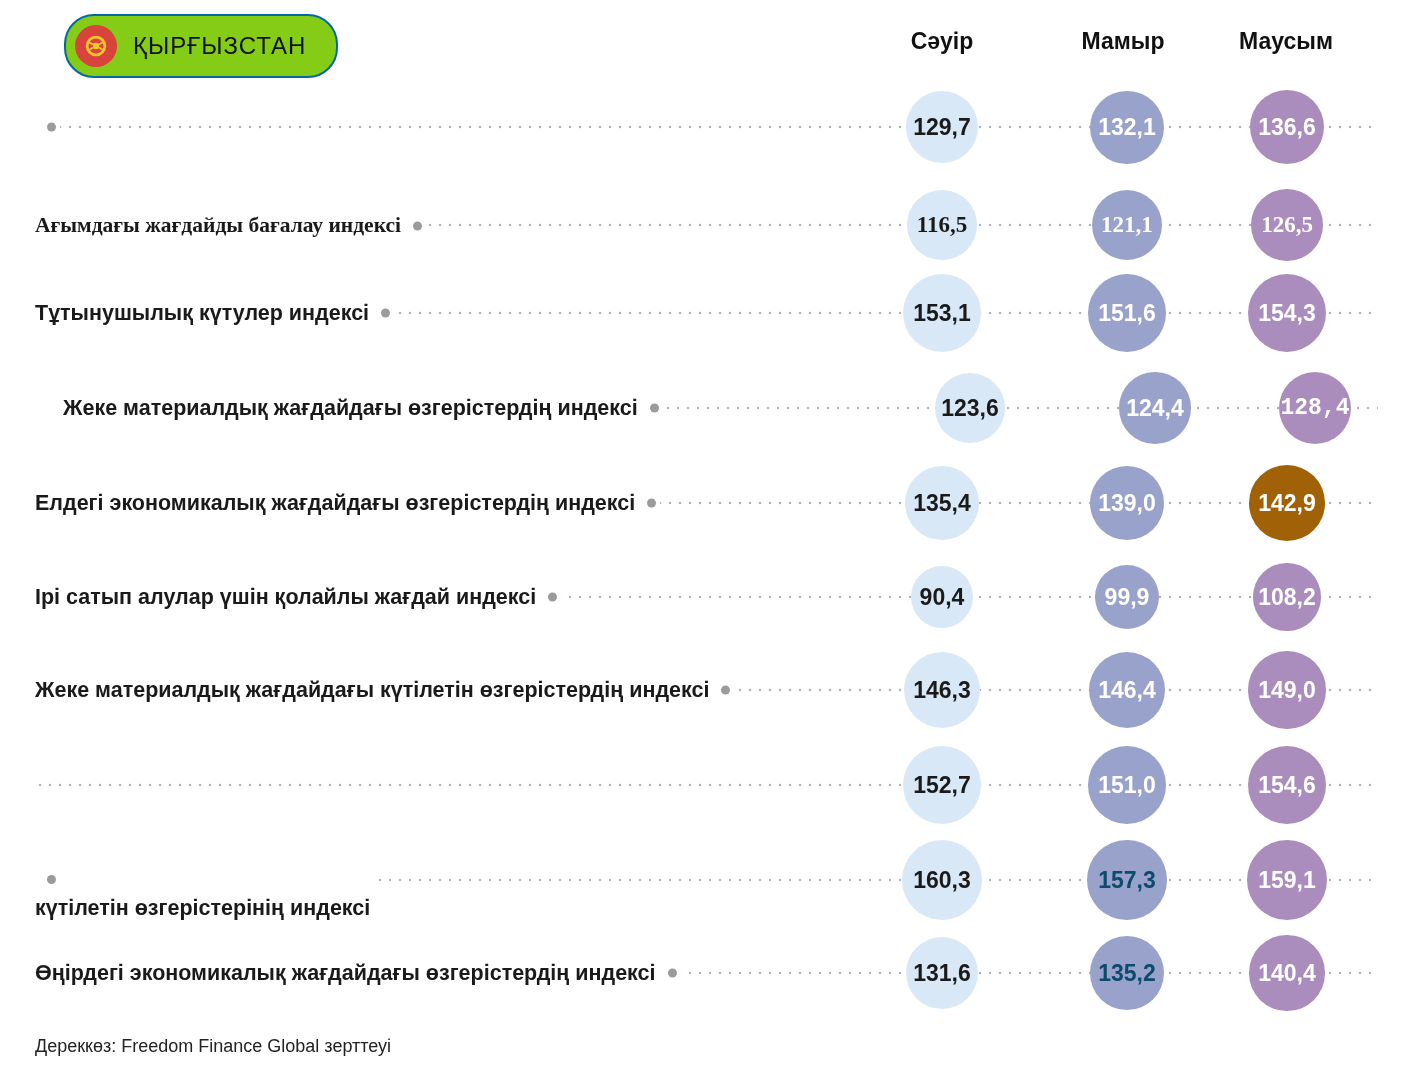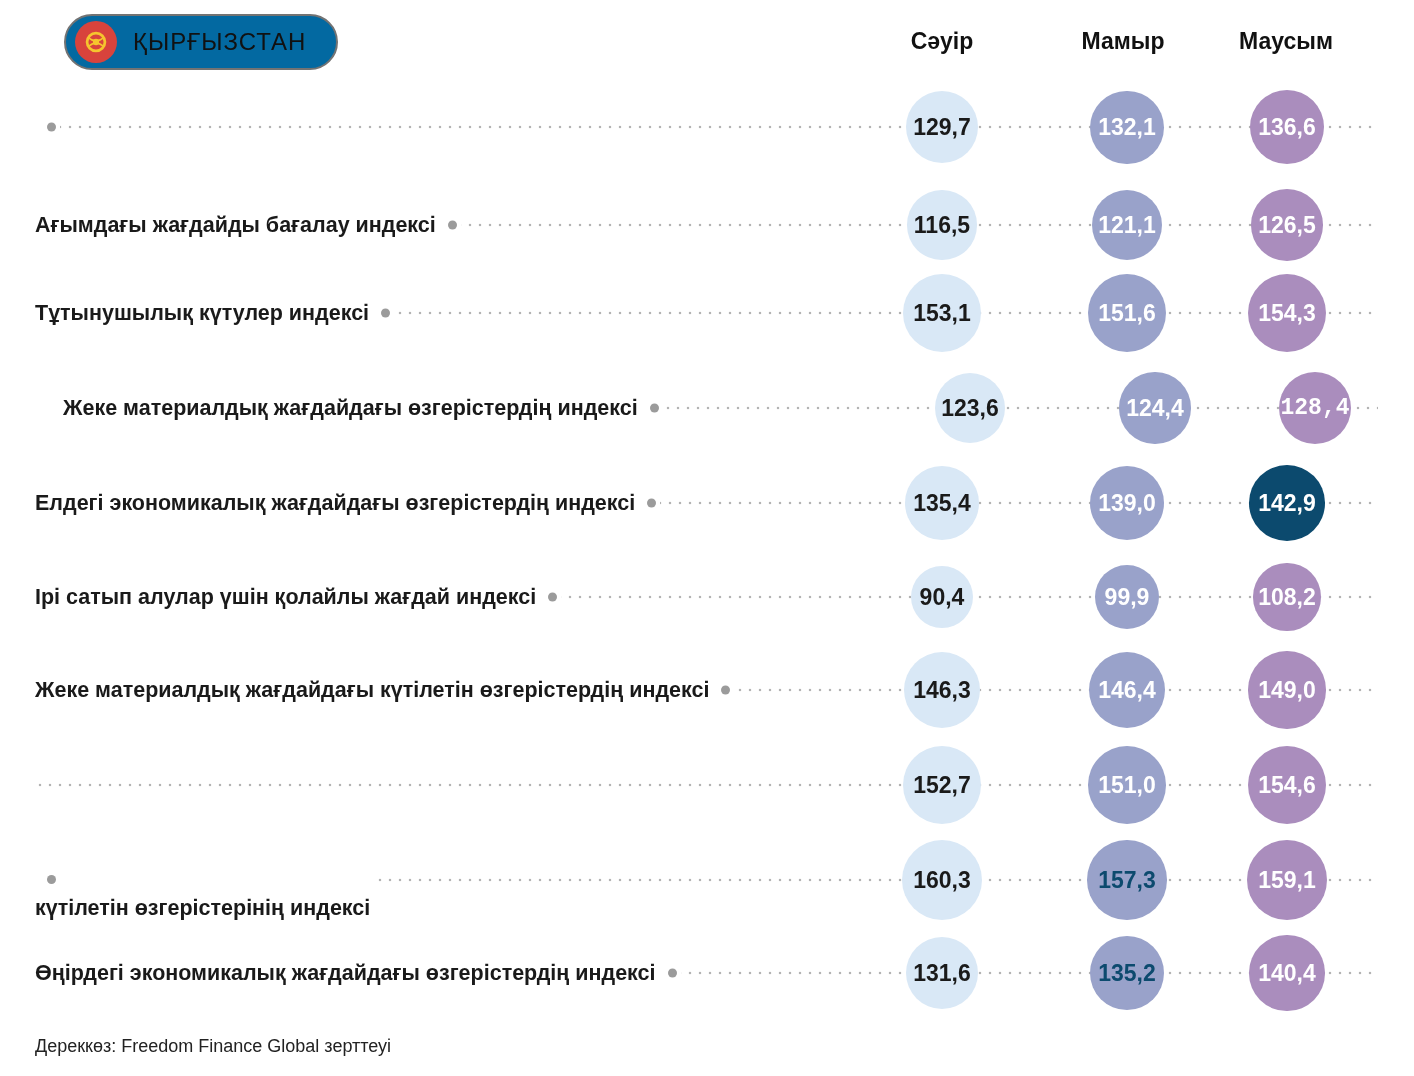--- a/index.html
+++ b/index.html
@@ -2,24 +2,24 @@
 <html><head>
 <meta charset="utf-8">
 <style>
   html,body{margin:0;padding:0;background:#fff;}
   #canvas{
     position:relative;width:1414px;height:1076px;background:#fff;overflow:hidden;
     font-family:"Liberation Sans","DejaVu Sans",sans-serif;color:#1a1a1a;
   }
   
   .badge{
-    position:absolute;left:64px;top:14px;height:56px;
+    position:absolute;left:64px;top:14px;height:64px;
     display:flex;align-items:center;gap:16px;
-    border:2px solid #737373;border-radius:30px;
-    padding:0 30px 0 9px;background:#0369a1;box-sizing:border-box;
+    border:2px solid #0369a1;border-radius:30px;
+    padding:0 30px 0 9px;background:#84cc16;box-sizing:border-box;
   }
   .badge .flag{width:42px;height:42px;flex:0 0 auto;}
   .badge .badge-label{font-size:24px;font-weight:500;letter-spacing:1px;color:#111;}
   
   .col-header{
     position:absolute;top:28px;transform:translateX(-50%);
     font-size:23px;font-weight:700;color:#111;white-space:nowrap;
   }
   
   .row{position:absolute;left:35px;right:36px;height:96px;transform:translateY(-50%);}
@@ -71,21 +71,21 @@
   <div class="col-header" style="left:1286px">Маусым</div>
 
   <div id="rows-host">
       <div class="row" style="top: 127px;">
         <div class="leader"></div>
         <div class="label"><span class="bullet"></span></div>
         <div class="circle" style="width: 72.425px; height: 72.425px; left: 870.788px; margin-top: -36.2125px; background: rgb(217, 232, 246); color: rgb(26, 26, 26);">129,7</div>
         <div class="circle" style="width: 73.025px; height: 73.025px; left: 1055.49px; margin-top: -36.5125px; background: rgb(153, 162, 202); color: rgb(255, 255, 255);">132,1</div>
         <div class="circle" style="width: 74.15px; height: 74.15px; left: 1214.92px; margin-top: -37.075px; background: rgb(170, 141, 189); color: rgb(255, 255, 255);">136,6</div>
       </div>
-      <div class="row" style="top: 225px;">
+      <div class="row" style="top: 225px; font-family: Liberation Serif, serif;">
         <div class="leader"></div>
         <div class="label"><span>Ағымдағы жағдайды бағалау индексі</span><span class="bullet"></span></div>
         <div class="circle" style="width: 69.125px; height: 69.125px; left: 872.438px; margin-top: -34.5625px; background: rgb(217, 232, 246); color: rgb(26, 26, 26);">116,5</div>
         <div class="circle" style="width: 70.275px; height: 70.275px; left: 1056.86px; margin-top: -35.1375px; background: rgb(153, 162, 202); color: rgb(255, 255, 255);">121,1</div>
         <div class="circle" style="width: 71.625px; height: 71.625px; left: 1216.19px; margin-top: -35.8125px; background: rgb(170, 141, 189); color: rgb(255, 255, 255);">126,5</div>
       </div>
       <div class="row" style="top: 313px;">
         <div class="leader"></div>
         <div class="label"><span>Тұтынушылық күтулер индексі</span><span class="bullet"></span></div>
         <div class="circle" style="width: 78.275px; height: 78.275px; left: 867.862px; margin-top: -39.1375px; background: rgb(217, 232, 246); color: rgb(26, 26, 26);">153,1</div>
@@ -97,21 +97,21 @@
         <div class="label"><span>Жеке материалдық жағдайдағы өзгерістердің индексі</span><span class="bullet"></span></div>
         <div class="circle" style="width: 70.9px; height: 70.9px; left: 871.55px; margin-top: -35.45px; background: rgb(217, 232, 246); color: rgb(26, 26, 26);">123,6</div>
         <div class="circle" style="width: 71.1px; height: 71.1px; left: 1056.45px; margin-top: -35.55px; background: rgb(153, 162, 202); color: rgb(255, 255, 255);">124,4</div>
         <div class="circle" style="width: 72.1px; height: 72.1px; left: 1215.95px; margin-top: -36.05px; background: rgb(170, 141, 189); color: rgb(255, 255, 255); font-family: Liberation Mono, monospace;">128,4</div>
       </div>
       <div class="row" style="top: 503px;">
         <div class="leader"></div>
         <div class="label"><span>Елдегі экономикалық жағдайдағы өзгерістердің индексі</span><span class="bullet"></span></div>
         <div class="circle" style="width: 73.85px; height: 73.85px; left: 870.075px; margin-top: -36.925px; background: rgb(217, 232, 246); color: rgb(26, 26, 26);">135,4</div>
         <div class="circle" style="width: 74.75px; height: 74.75px; left: 1054.62px; margin-top: -37.375px; background: rgb(153, 162, 202); color: rgb(255, 255, 255);">139,0</div>
-        <div class="circle" style="width: 75.725px; height: 75.725px; left: 1214.14px; margin-top: -37.8625px; background: #0c4a6e; color: rgb(255, 255, 255);">142,9</div>
+        <div class="circle" style="width: 75.725px; height: 75.725px; left: 1214.14px; margin-top: -37.8625px; background: #a16207; color: rgb(255, 255, 255);">142,9</div>
       </div>
       <div class="row" style="top: 597px;">
         <div class="leader"></div>
         <div class="label"><span>Ірі сатып алулар үшін қолайлы жағдай индексі</span><span class="bullet"></span></div>
         <div class="circle" style="width: 62.6px; height: 62.6px; left: 875.7px; margin-top: -31.3px; background: rgb(217, 232, 246); color: rgb(26, 26, 26);">90,4</div>
         <div class="circle" style="width: 64.975px; height: 64.975px; left: 1059.51px; margin-top: -32.4875px; background: rgb(153, 162, 202); color: rgb(255, 255, 255);">99,9</div>
         <div class="circle" style="width: 67.05px; height: 67.05px; left: 1218.47px; margin-top: -33.525px; background: rgb(170, 141, 189); color: rgb(255, 255, 255);">108,2</div>
       </div>
       <div class="row" style="top: 690px;">
         <div class="leader"></div>

